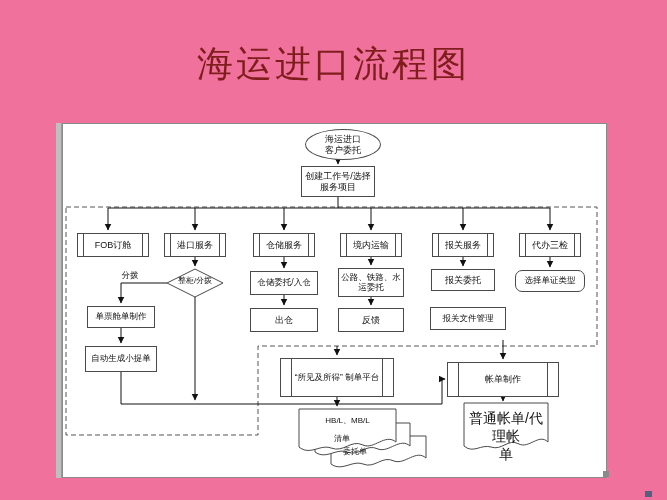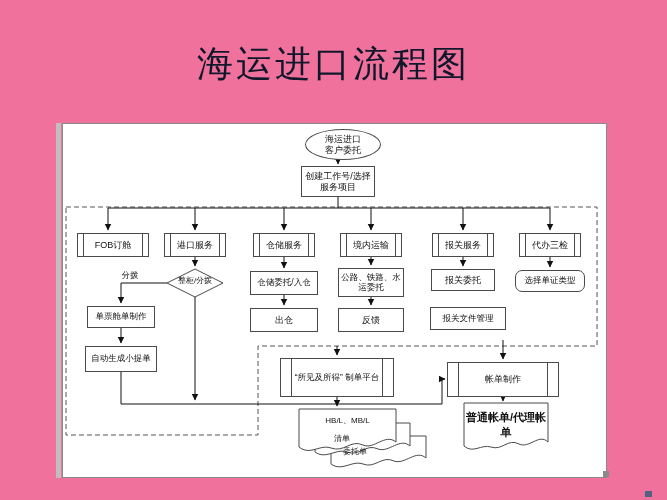--- a/index.html
+++ b/index.html
@@ -1,21 +1,21 @@
 <!DOCTYPE html>
 <html><head>
 <meta charset="utf-8">
 <style>
   html,body{margin:0;padding:0;}
   body{width:667px;height:500px;position:relative;overflow:hidden;
        font-family:"Liberation Sans","DejaVu Sans",sans-serif;}
   .slide{position:absolute;inset:0;background:#ef719c;}
   .title{position:absolute;left:0;top:40px;width:667px;text-align:center;
          font-family:"Liberation Serif","DejaVu Serif",serif;
-         font-size:36px;letter-spacing:3px;color:#0f172a;}
+         font-size:36px;letter-spacing:3px;color:#7f1d1d;}
   .left-strip{position:absolute;left:56px;top:123px;width:5px;height:355px;background:#bfbfbf;}
   .canvas{position:absolute;left:62px;top:123px;width:545px;height:355px;
           background:#ffffff;border:1px solid #8a8a8a;box-sizing:border-box;}
   .handle{position:absolute;background:#8a8a8a;}
   .page-dot{position:absolute;left:645px;top:491px;width:7px;height:6px;background:#51617f;}
   svg.lines{position:absolute;left:0;top:0;width:667px;height:500px;pointer-events:none;}
   .node{position:absolute;box-sizing:border-box;border:1px solid #4a4a4a;background:#fff;
         display:flex;align-items:center;justify-content:center;text-align:center;
         font-size:9px;line-height:1.15;color:#111;white-space:pre-line;}
   .pp::before,.pp::after{content:"";position:absolute;top:0;bottom:0;width:1px;background:#4a4a4a;}
@@ -113,15 +113,15 @@
   <div class="node small" style="left:430px;top:307px;width:76px;height:23px;">报关文件管理</div>
 
   <div class="node small" style="left:515px;top:270px;width:70px;height:22px;border-radius:7px;">选择单证类型</div>
 
   <div class="node pp pp-wide small" style="left:280px;top:358px;width:114px;height:39px;">“所见及所得” 制单平台</div>
   <div class="node pp pp-wide" style="left:447px;top:362px;width:112px;height:35px;">帐单制作</div>
 
   <div class="freelabel" style="left:299px;top:415px;width:97px;font-size:8px;">HB/L、MB/L</div>
   <div class="freelabel" style="left:322px;top:433px;width:40px;font-size:8px;">清单</div>
   <div class="freelabel" style="left:330px;top:446px;width:50px;font-size:8px;">委托单</div>
-  <div class="freelabel" style="left:464px;top:410px;width:84px;font-size:11px;font-weight:bold;">普通帐单/代理帐
+  <div class="freelabel" style="left:464px;top:410px;width:84px;font-size:14px;">普通帐单/代理帐
 单</div>
 </div>
 
 </body></html>

